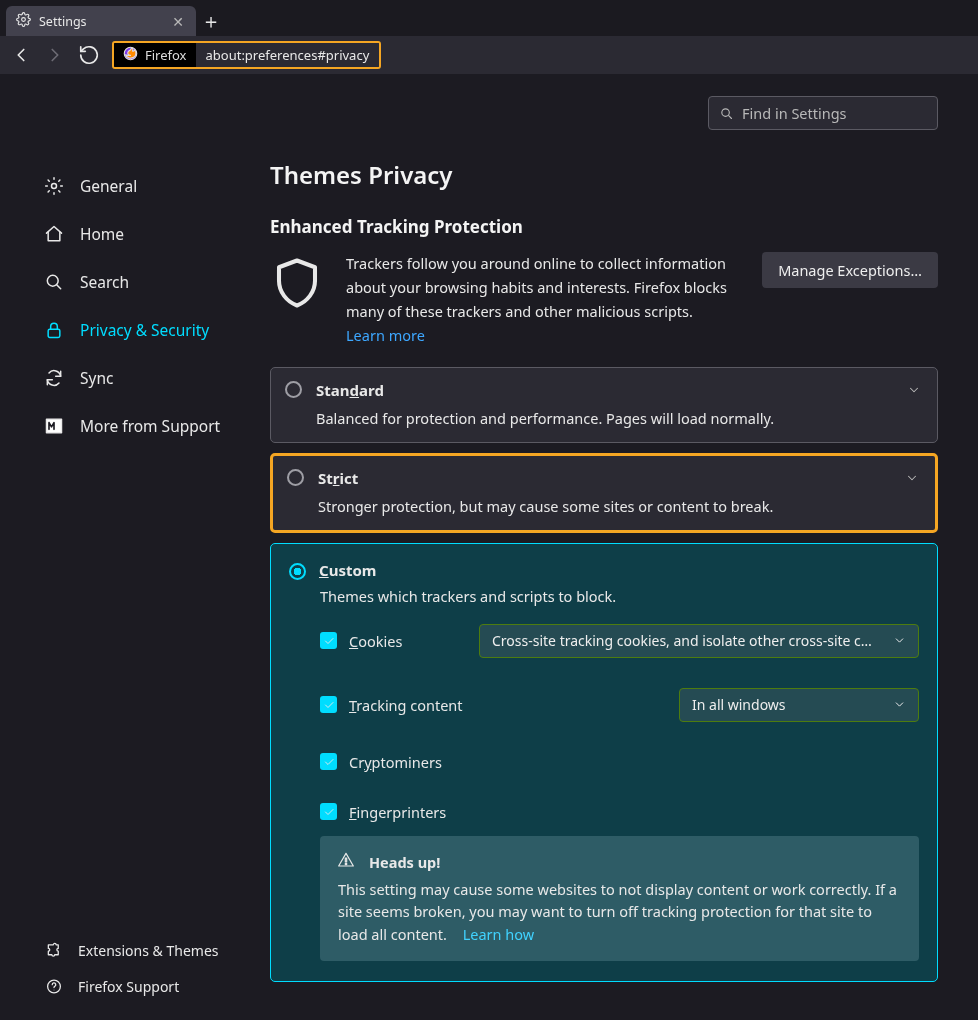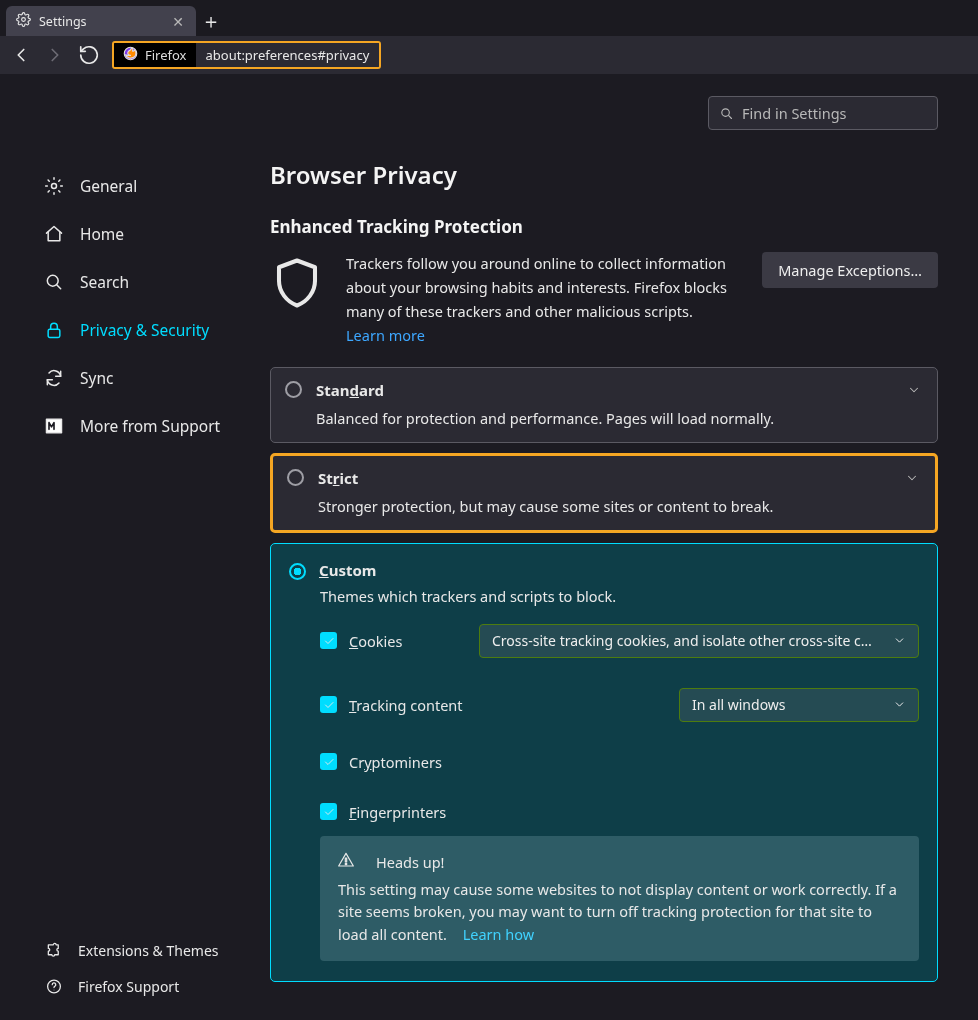--- a/index.html
+++ b/index.html
@@ -80,21 +80,21 @@
   .chk{width:17px;height:17px;border-radius:3px;background:var(--blue-check);flex:0 0 17px;display:flex;align-items:center;justify-content:center;margin-right:12px}
   .chk svg{width:12px;height:12px}
   .optlabel{font-size:14.5px}
   .optlabel u{text-decoration:underline}
   .select{margin-left:auto;display:flex;align-items:center;justify-content:space-between;height:34px;background:#254b53;border:1px solid #4d7c0f;border-radius:4px;padding:0 12px;color:#eee;font-size:14px;gap:10px}
   .select.w1{width:440px}
   .select.w2{width:240px}
   .select .label{white-space:nowrap;overflow:hidden;text-overflow:ellipsis}
 
   .infobox{background:var(--info-bg);border-radius:4px;padding:16px 18px;margin:14px 0 4px 31px}
-  .infobox .hd{display:flex;align-items:center;gap:22px;font-weight:400;font-size:14.5px;margin-bottom:6px}
+  .infobox .hd{display:flex;align-items:center;gap:15px;font-weight:700;font-size:14.5px;margin-bottom:6px}
   .infobox .body{font-size:14.5px;line-height:1.55}
   .infobox a{color:#40d2ff;text-decoration:none;margin-left:12px}
 
   svg{stroke:currentColor;fill:none;stroke-width:1.8;stroke-linecap:round;stroke-linejoin:round}
 </style>
 </head>
 <body>
 
 <div class="tabstrip">
   <div class="tab">
@@ -211,21 +211,21 @@
     <div class="searchwrap">
       <div class="search">
         <svg viewBox="0 0 24 24" width="15" height="15">
             <circle cx="10.5" cy="10.5" r="6"></circle>
             <path d="M20 20l-4.5-4.5"></path>
           </svg>
         <span>Find in Settings</span>
       </div>
     </div>
 
-    <h1>Browser Privacy</h1>
+    <h1>Themes Privacy</h1>
     <h2>Enhanced Tracking Protection</h2>
 
     <div class="intro">
       <div class="shield">
         <svg viewBox="0 0 24 24" width="54" height="62" stroke="#9e9ea5" stroke-width="1.3">
             <path d="M12 2l8 3v6c0 5-3.4 9.3-8 11-4.6-1.7-8-6-8-11V5l8-3z"></path>
           </svg>
       </div>
       <div class="txt">
         <div>Trackers follow you around online to collect information about your browsing habits and interests. Firefox blocks many of these trackers and other malicious scripts.</div>

